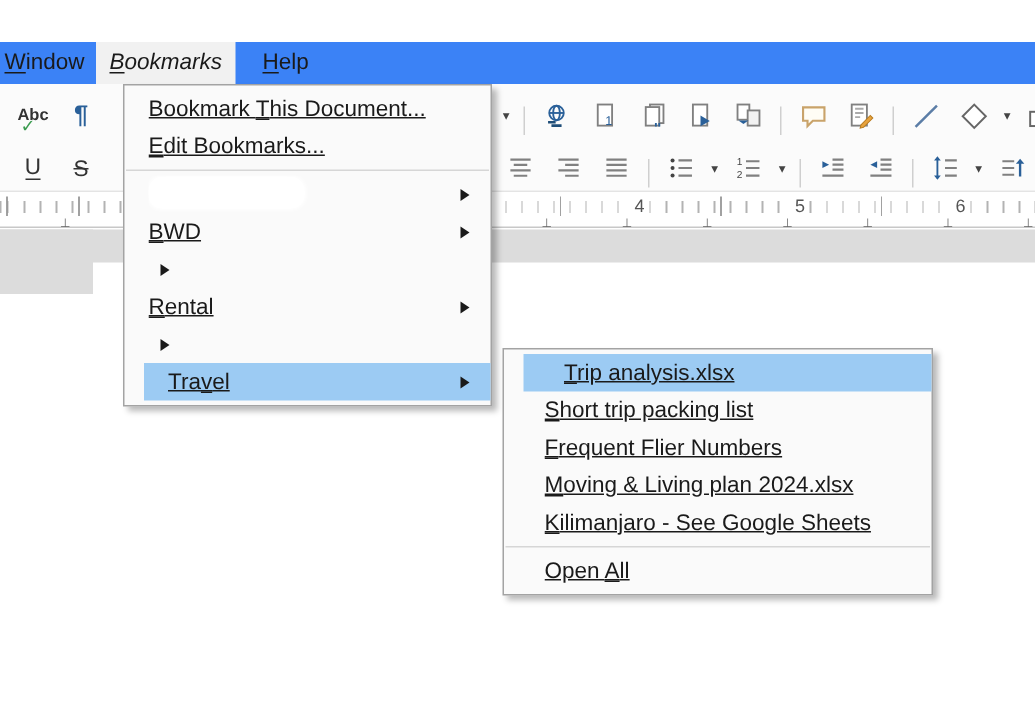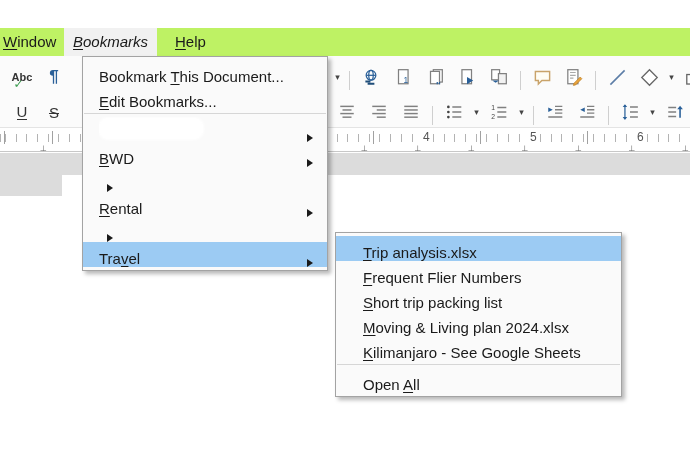--- a/index.html
+++ b/index.html
@@ -1,21 +1,21 @@
 <!DOCTYPE html>
 <html style="--hl: #9ccbf3;"><head>
 <meta charset="utf-8">
 <style>
   * { margin:0; padding:0; box-sizing:border-box; }
   html,body { width:690px; height:467px; overflow:hidden; background:#fff;
     font-family:"Liberation Sans","DejaVu Sans",sans-serif; }
   #stage { position:relative; width:690px; height:467px; background:#fff; }
 
   
-  #menubar { position:absolute; left:0; top:28px; width:690px; height:28px; background:#bef264;padding-left:28px; }
+  #menubar { position:absolute; left:0; top:28px; width:690px; height:28px; background:#3b82f6;padding-left:28px; }
   .mb-item { position:absolute; top:0; height:28px; line-height:27px; font-size:15px; color:#1a1a1a;
     padding:0 9px; cursor:default; white-space:nowrap; }
   .mb-item.active { background:#f1f1f1;font-style:italic; }
   .ac { text-decoration:underline; text-underline-offset:2px; }
 
   
   #toolbar { position:absolute; left:0; top:56px; width:690px; height:71px; background:#fbfbfb; }
   .tb-row { position:absolute; height:32px; display:flex; align-items:flex-end; }
   .tbi { width:26px; height:26px; margin:0 3px; display:flex; align-items:center; justify-content:center;
     flex:0 0 auto; color:#333; }
@@ -38,24 +38,24 @@
 
   
   #gray-band { position:absolute; left:0; top:153px; width:690px; height:22px; background:#dcdcdc; }
   #gray-left { position:absolute; left:0; top:153px; width:62px; height:43px; background:#dcdcdc; }
 
   
   .menu-panel { position:absolute; background:#fafafa; border:1px solid #a3a3a3;
     box-shadow:3px 3px 4px rgba(0,0,0,.28); padding:3px 0; }
   #bookmarks-menu { left:82px; top:56px; width:246px; z-index:10; }
   #travel-submenu { left:335px; top:232px; width:287px; z-index:20; }
-  .mi { position:relative; height:25px; display:flex; align-items:flex-end; font-size:15px;
-    color:#1a1a1a; padding:0 14px 0 16px; cursor:default; }
+  .mi { position:relative; height:25px; display:flex; align-items:center; font-size:15px;
+    color:#1a1a1a; padding:0 14px 0 16px; cursor:default;text-decoration:underline; }
   #travel-submenu .mi { padding-left:27px; }
-  .mi.hl { background:var(--hl,#9ccbf3); }
+  .mi.hl { background:var(--hl,#9ccbf3);margin-left:13px; }
   .mi .lbl { flex:1 1 auto; white-space:nowrap; overflow:hidden; }
   .msep { height:1px; background:#d6d6d6; margin:3px 1px; }
   .arr { width:0; height:0; border-left:6px solid #1a1a1a; border-top:4.5px solid transparent;
     border-bottom:4.5px solid transparent; margin-left:8px; flex:0 0 auto; }
   .redact { display:inline-block; width:104px; height:21px; background:#fff; border-radius:9px;
     box-shadow:0 0 3px 1px #fff; margin-top:1px; }
   .u-g { font-size:15px; color:#333; border-bottom:1.5px solid #333; line-height:15px; }
   .s-g { font-size:15px; color:#333; text-decoration:line-through; }
   .abc { position:relative; font-size:11px; font-weight:bold; color:#333; }
   .abc .chk { position:absolute; left:2px; top:6px; color:#3a9b4f; font-size:12px; font-weight:normal; }
@@ -300,26 +300,26 @@
       <div class="mi hl">
         <span class="lbl">Tra<span class="ac">v</span>el</span>
         <span class="arr"></span>
       </div>
     </div>
   <div id="travel-submenu" class="menu-panel">
       <div class="mi hl">
         <span class="lbl"><span class="ac">T</span>rip analysis.xlsx</span>
       </div>
       <div class="mi">
+        <span class="lbl"><span class="ac">S</span>hort trip packing list</span>
+      </div>
+      <div class="mi">
         <span class="lbl"><span class="ac">F</span>requent Flier Numbers</span>
       </div>
       <div class="mi">
-        <span class="lbl"><span class="ac">S</span>hort trip packing list</span>
-      </div>
-      <div class="mi">
         <span class="lbl"><span class="ac">M</span>oving &amp; Living plan 2024.xlsx</span>
       </div>
       <div class="mi">
         <span class="lbl"><span class="ac">K</span>ilimanjaro - See Google Sheets</span>
       </div>
       <div class="msep"></div>
       <div class="mi">
         <span class="lbl">Open <span class="ac">A</span>ll</span>
       </div>
     </div>

